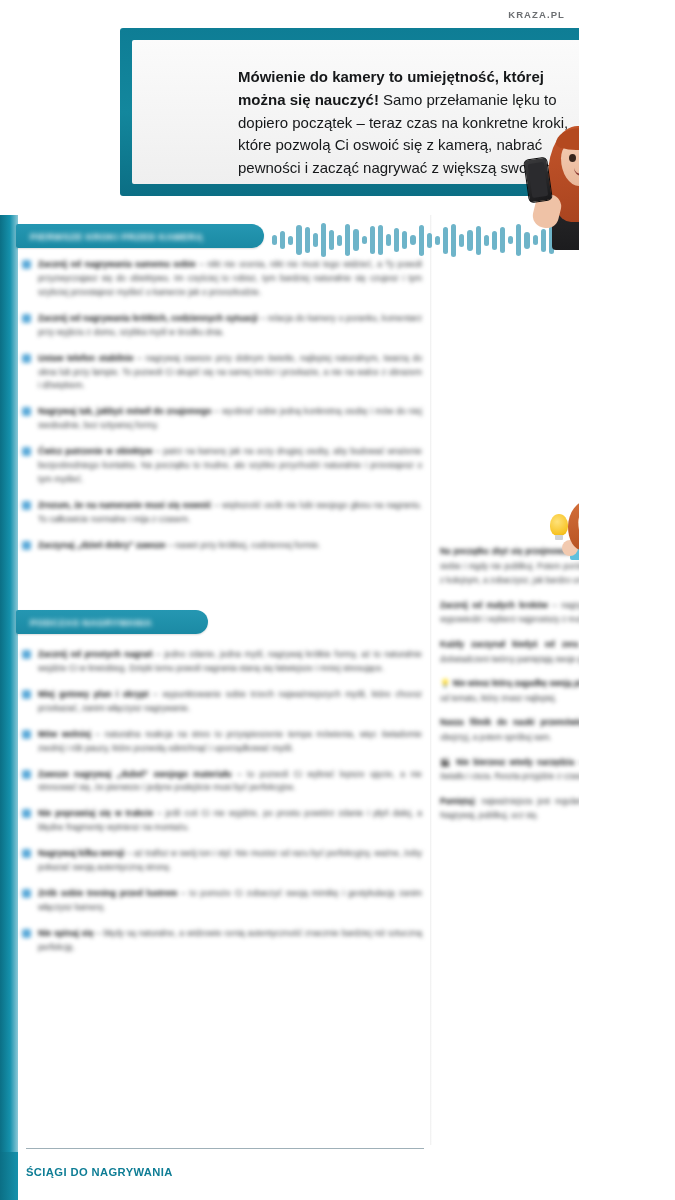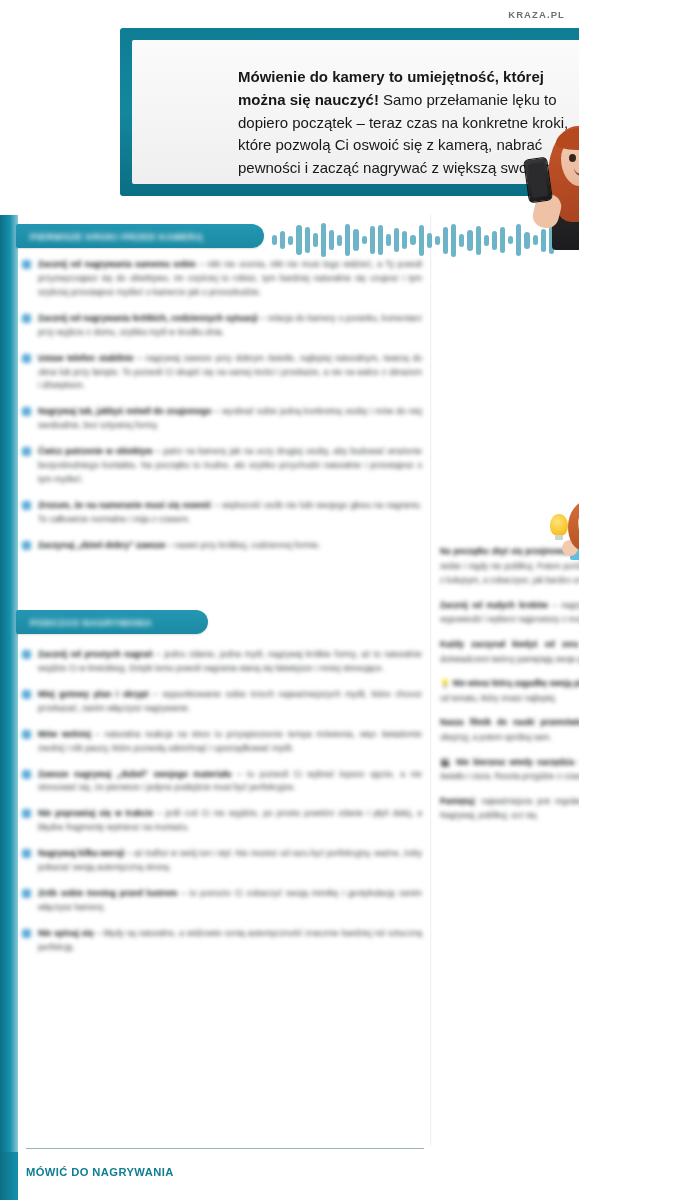--- a/index.html
+++ b/index.html
@@ -498,20 +498,20 @@
       <div class="aside-p"><b>Zacznij od małych kroków</b><span> – nagrywaj codziennie krótkie wypowiedzi i wybierz najprostszy z możliwych scenariuszy.</span></div>
       <div class="aside-p"><b>Każdy zaczynał kiedyś od zera</b><span> – nawet najbardziej doświadczeni twórcy pamiętają swoje pierwsze nagranie.</span></div>
       <div class="aside-p"><span class="emo">💡 </span><b>Nie wiesz którą zagadkę swoją pierwszą video?</b><span> Zacznij od tematu, który znasz najlepiej.</span></div>
       <div class="aside-p"><b>Nasza filmik do nauki przemówień na Instagramie</b><span> – obejrzyj, a potem spróbuj sam.</span></div>
       <div class="aside-p"><span class="emo">🎬 </span><b>Nie bierzesz wtedy narzędzia</b><span> – potrzebny Ci telefon, światło i cisza. Reszta przyjdzie z czasem.</span></div>
       <div class="aside-p"><b>Pamiętaj:</b><span> najważniejsza jest regularność, a nie perfekcja. Nagrywaj, publikuj, ucz się.</span></div>
     </div>
 
   <div class="footer-bar"></div>
   <div class="footer-rule"></div>
-  <div class="footer-title">MÓWIĆ DO NAGRYWANIA</div>
+  <div class="footer-title">ŚCIĄGI DO NAGRYWANIA</div>
   <div class="footer-page">36</div>
   <div class="footer-badge">
     <span class="footer-badge-glyph">T</span>
   </div>
   <div class="footer-stripe-bottom"></div>
 
 </div>
 
 </body></html>

